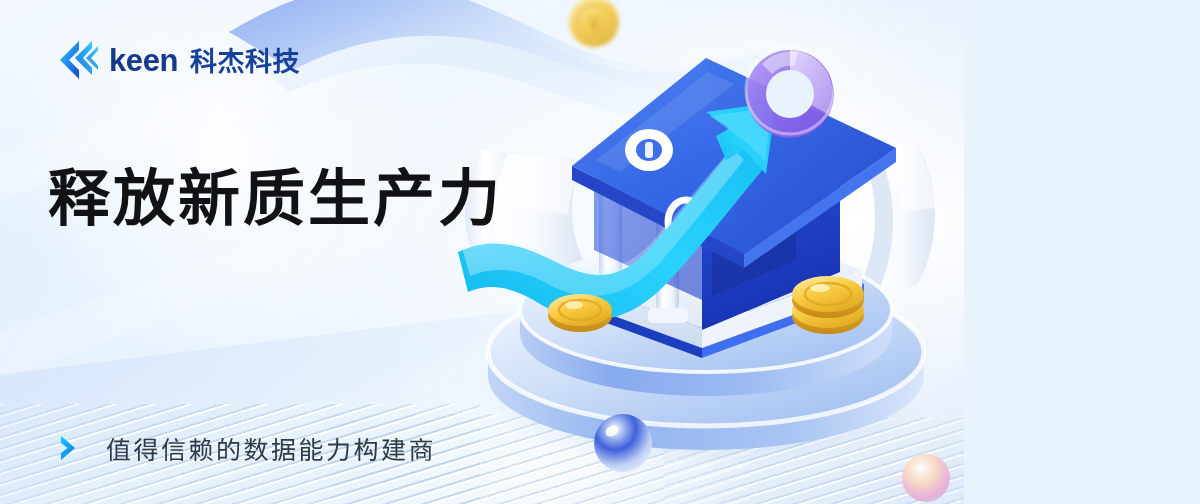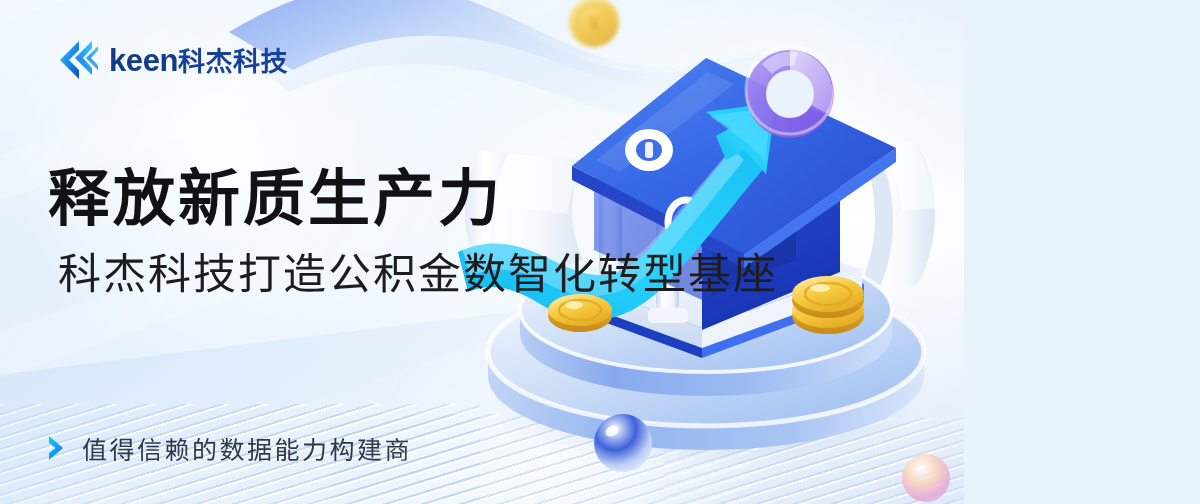--- a/index.html
+++ b/index.html
@@ -107,41 +107,41 @@
     display:flex; align-items:center; gap:9px;
   }
   .logo-mark { width:42px; height:44px; display:block; }
   .logo-words { display:flex; align-items:baseline; }
   .logo-keen {
     font-size:31px; font-weight:700; letter-spacing:-.4px;
     color:#143a8c; line-height:1;
   }
   .logo-cn {
     font-size:27px; font-weight:700; color:#17409a;
-    line-height:1; letter-spacing:.5px; margin-left:0;
+    line-height:1; letter-spacing:.5px; margin-left:12px;
   }
 
   
   .headline {
     position:absolute; left:48px; top:166px;
     font-size:62px; font-weight:700; color:#121214;
     letter-spacing:3px; line-height:1.05;
     white-space:nowrap;
   }
   .subhead {
     position:absolute; left:58px; top:250px;
     font-size:43px; font-weight:400; color:#1d1d20;
     letter-spacing:2px; line-height:1.15;
     white-space:nowrap;
   }
 
   
   .tagline {
-    position:absolute; left:46px; top:430px;
-    display:flex; align-items:center; gap:16px;
+    position:absolute; left:58px; top:430px;
+    display:flex; align-items:center; gap:28px;
   }
   .chev { width:20px; height:28px; display:block; flex:0 0 auto; }
   .tagline-text {
     font-size:25px; font-weight:400; color:#2e3a48;
     letter-spacing:2.5px; white-space:nowrap;
   }
 
   
   .stage { position:absolute; right:0; top:0; width:520px; height:504px; }
   .stage svg { position:absolute; inset:0; width:100%; height:100%; }
@@ -457,21 +457,20 @@
       <path d="M34,3 L17,20 L34,37 L34,30 L25,20 L34,10 Z" fill="url(#lm2)"></path>
       <path d="M40,8 L28,20 L40,32 L40,27.5 L33,20 L40,12.5 Z" fill="url(#lm2)" opacity=".9"></path>
     </svg>
     <div class="logo-words">
       <span class="logo-keen">keen</span>
       <span class="logo-cn">科杰科技</span>
     </div>
   </div>
 
   <h1 class="headline">释放新质生产力</h1>
-  <h2 class="subhead">科杰科技打造公积金数智化转型基座</h2>
 
   <div class="tagline">
     <svg class="chev" viewBox="0 0 20 28">
       <defs>
         <linearGradient id="cg" x1="0" y1="0" x2="1" y2="1">
           <stop offset="0" stop-color="#00d2ff"></stop>
           <stop offset="1" stop-color="#1f6fe5"></stop>
         </linearGradient>
       </defs>
       <path d="M3,2 L17,14 L3,26 L3,19 L9.5,14 L3,9 Z" fill="url(#cg)"></path>

